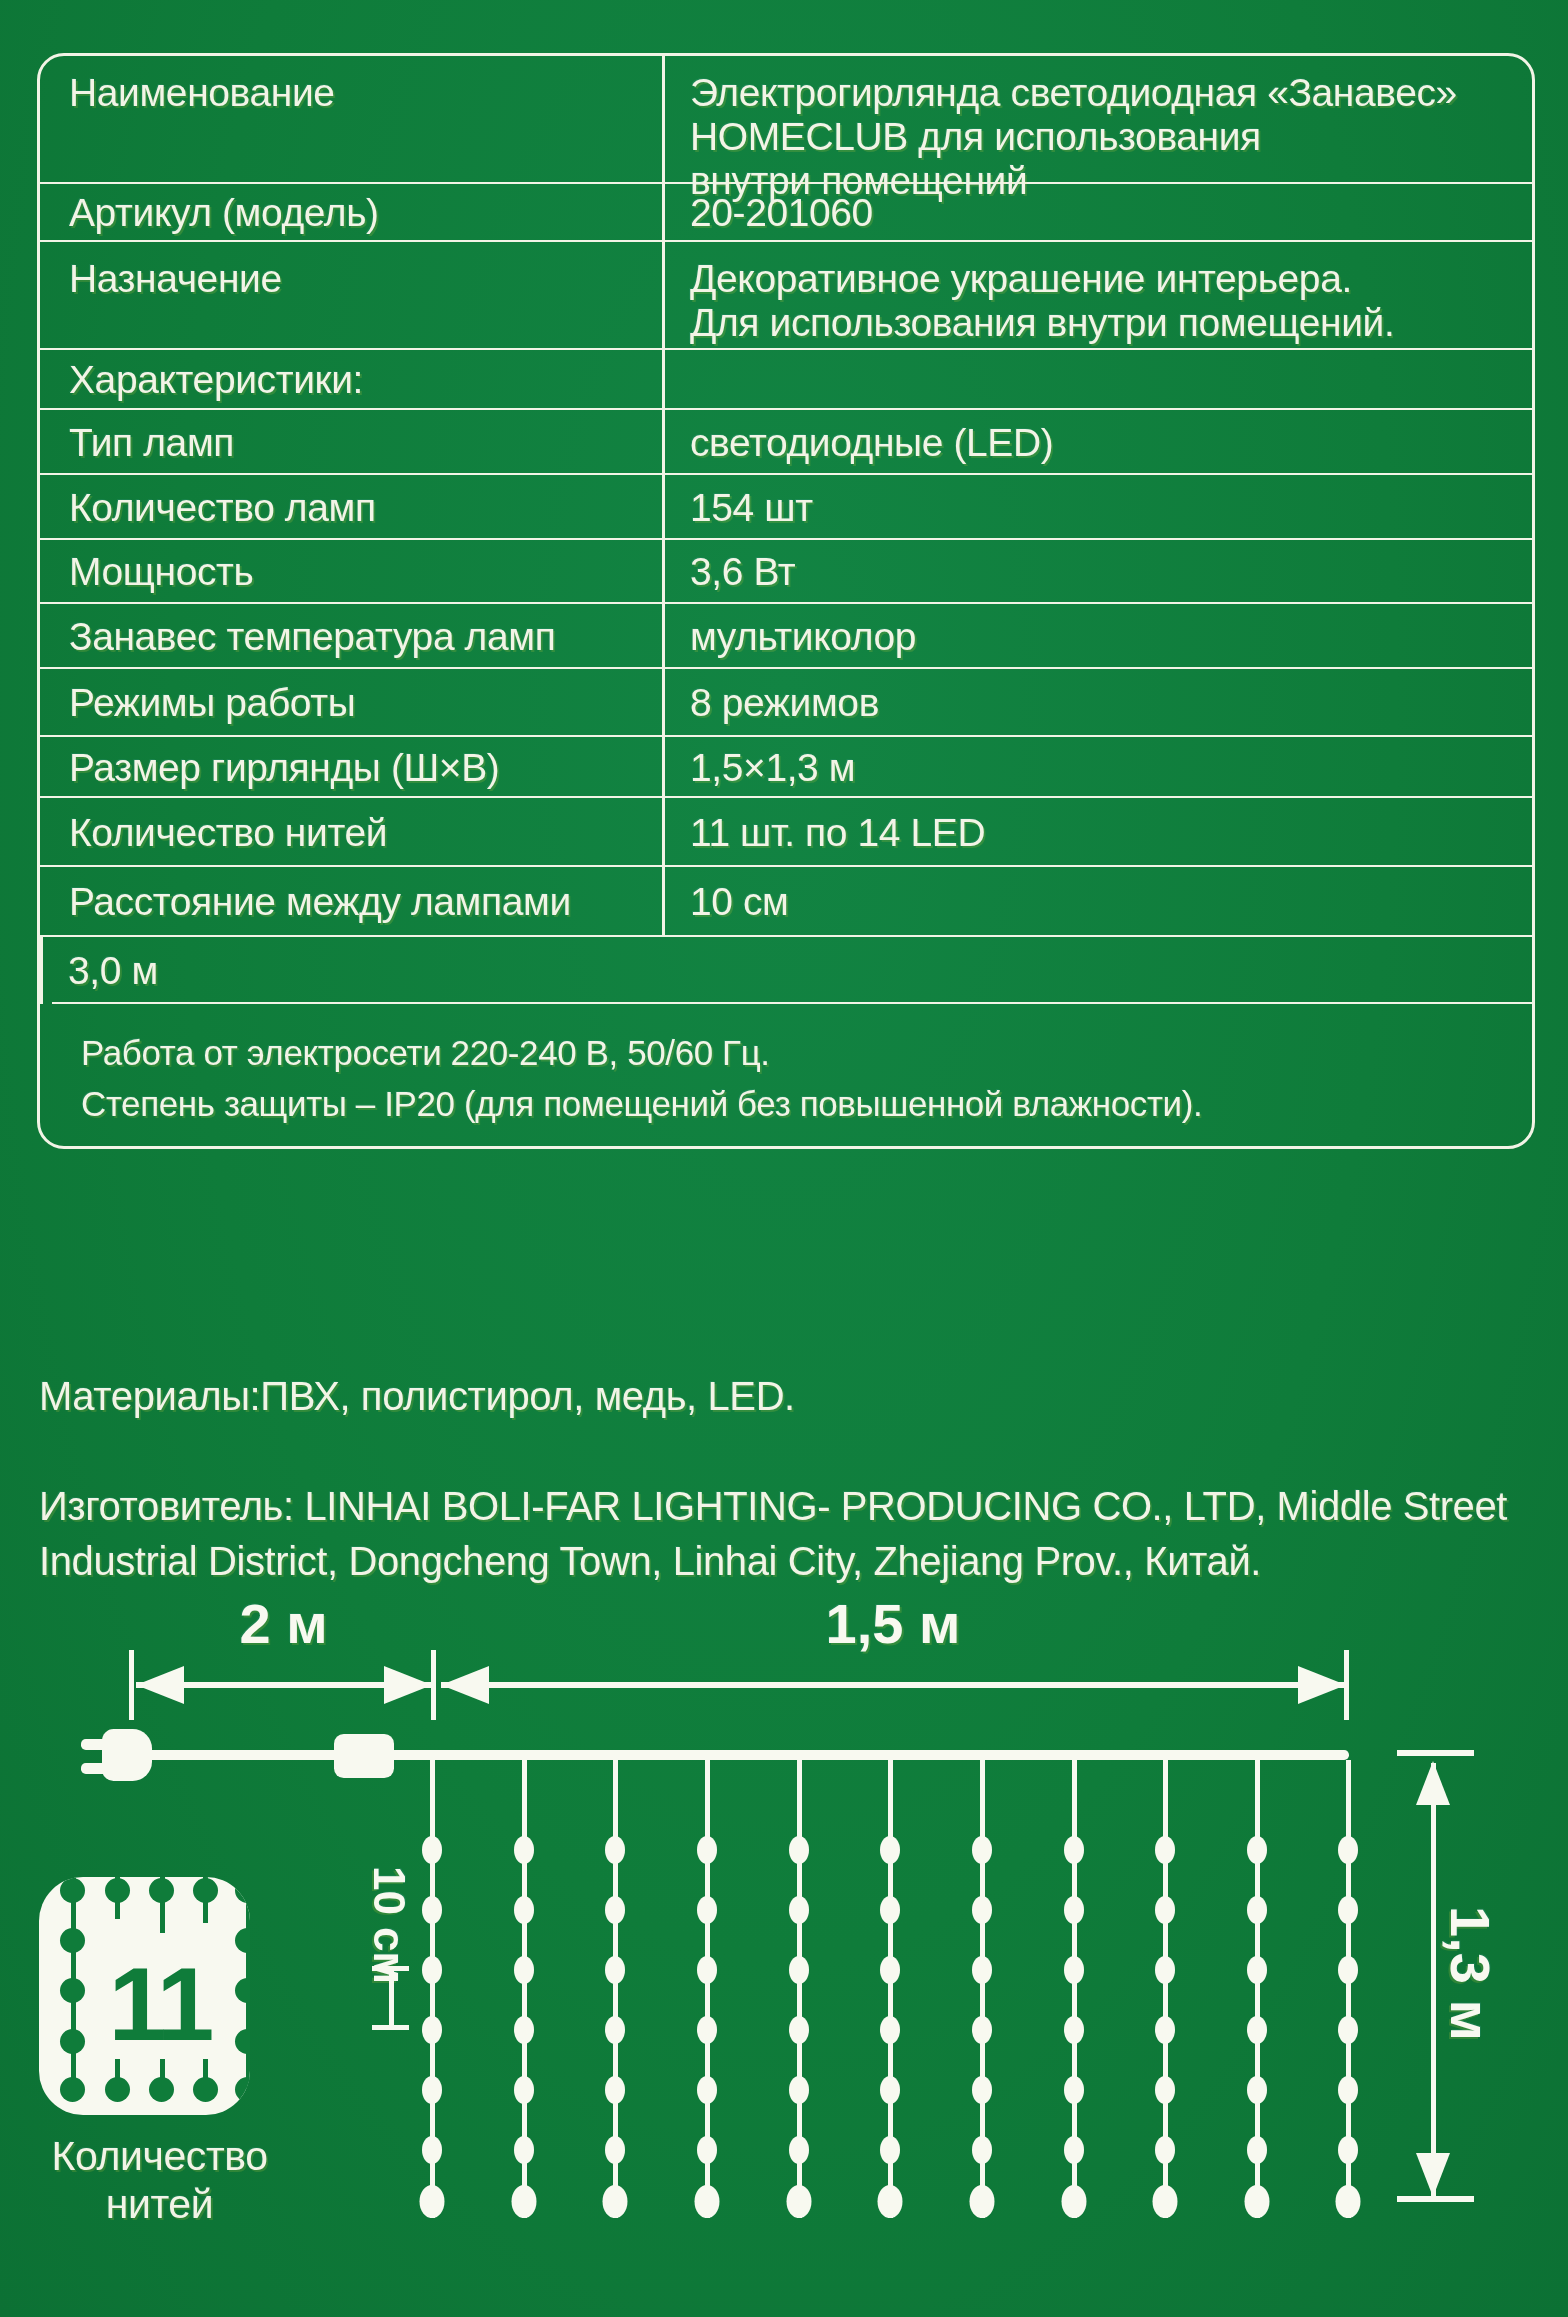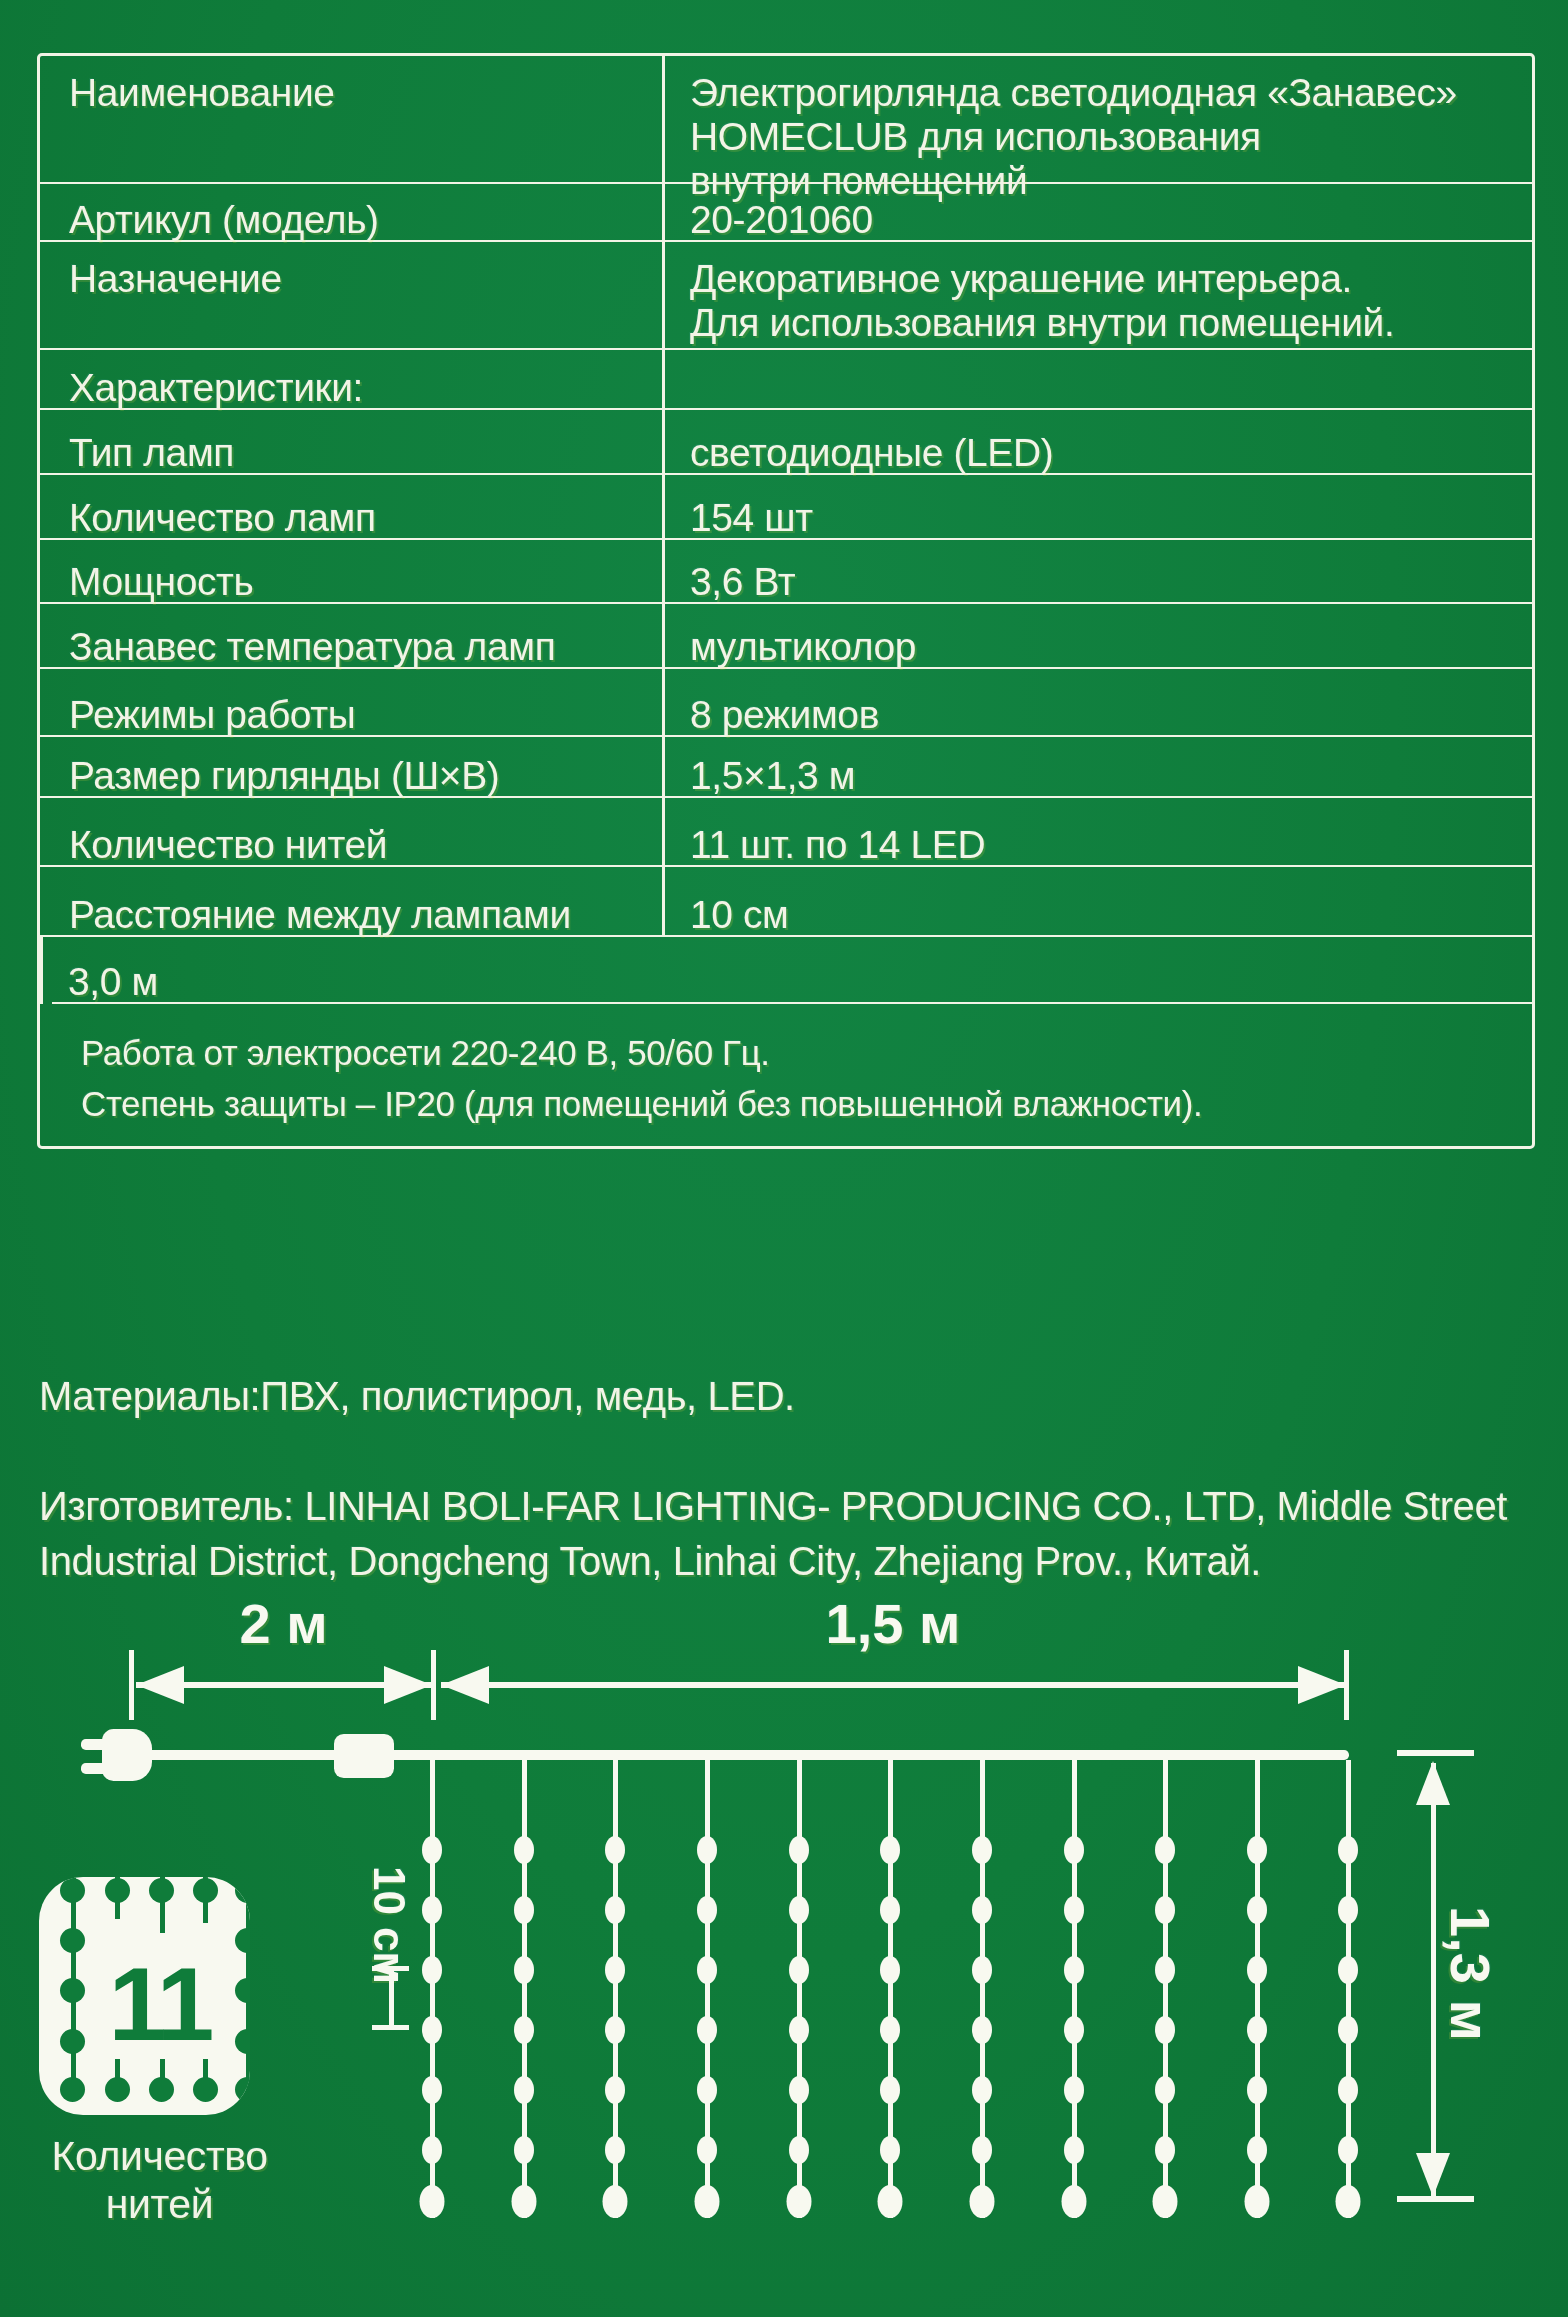--- a/index.html
+++ b/index.html
@@ -14,26 +14,26 @@
     position:relative;width:1569px;height:2317px;
     background:radial-gradient(ellipse at 50% 30%, var(--green2) 0%, var(--green) 55%, #0c7134 100%);
     font-family:"Liberation Sans", sans-serif;
     color:var(--cream);
     letter-spacing:-0.4px;
   }
   .sh{text-shadow:1.9px 1.9px 0 rgba(235,220,60,0.16), -1px -1px 0 rgba(120,200,255,0.10);}
   
   .spec-table{
     position:absolute;left:37px;top:53px;width:1498px;
-    border:3.9px solid var(--cream);border-radius:5px;overflow:hidden;
+    border:3.9px solid var(--cream);border-radius:27px;overflow:hidden;
     box-sizing:border-box;
   }
   .t-row{display:grid;grid-template-columns:622px 1fr;border-top:2.9px solid var(--cream);box-sizing:border-box;}
   .t-row:first-child{border-top:none;}
-  .t-cell{padding:0 25px 0 29px;display:flex;flex-direction:column;justify-content:flex-end;font-size:39px;line-height:44px;}
+  .t-cell{padding:0 25px 0 29px;display:flex;flex-direction:column;justify-content:center;font-size:39px;line-height:44px;}
   .t-cell.value{border-left:3.9px solid var(--cream);padding-left:25px;}
   .t-row.top .t-cell{justify-content:flex-start;padding-top:15.4px;}
   .h130{height:126px}.h60{height:58px}.h112{height:108px}.h62{height:60px}
   .h67{height:65px}.h66{height:64px}.h70{height:68px}.h63{height:61px}
   .h71{height:69px}.h68{height:70px}.h69{height:67px}
   .t-footer{border-top:2.9px solid var(--cream);padding:23px 29px 17.4px 29px;font-size:35px;line-height:51px;margin-left:12px;}
   
   .note{position:absolute;left:39px;font-size:40px;line-height:55px;}
   
   .dline{position:absolute;height:5.8px;background:var(--white);}

